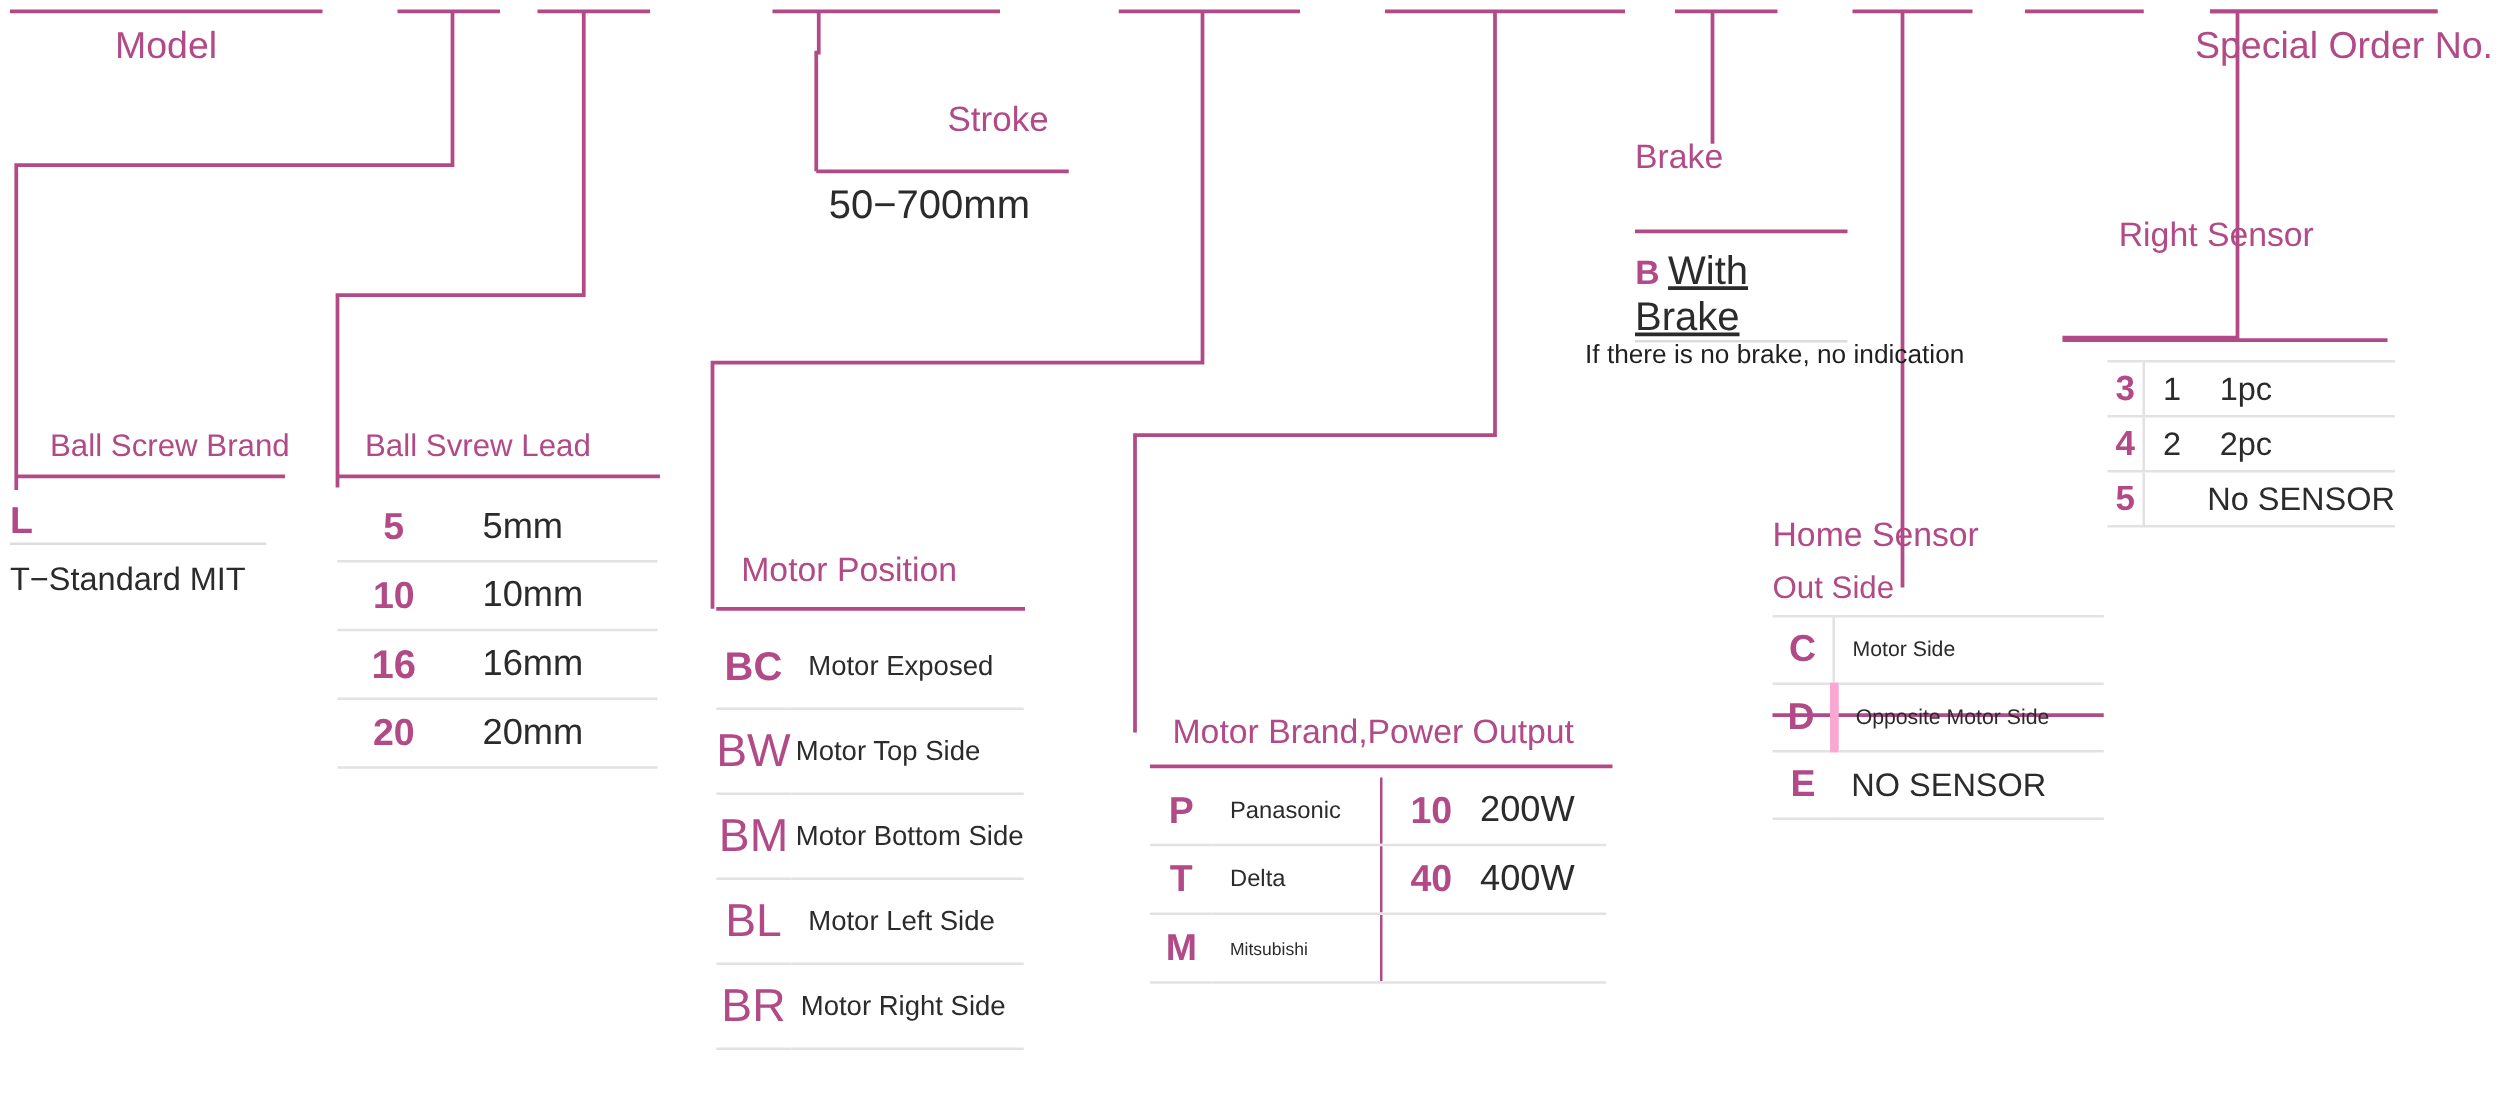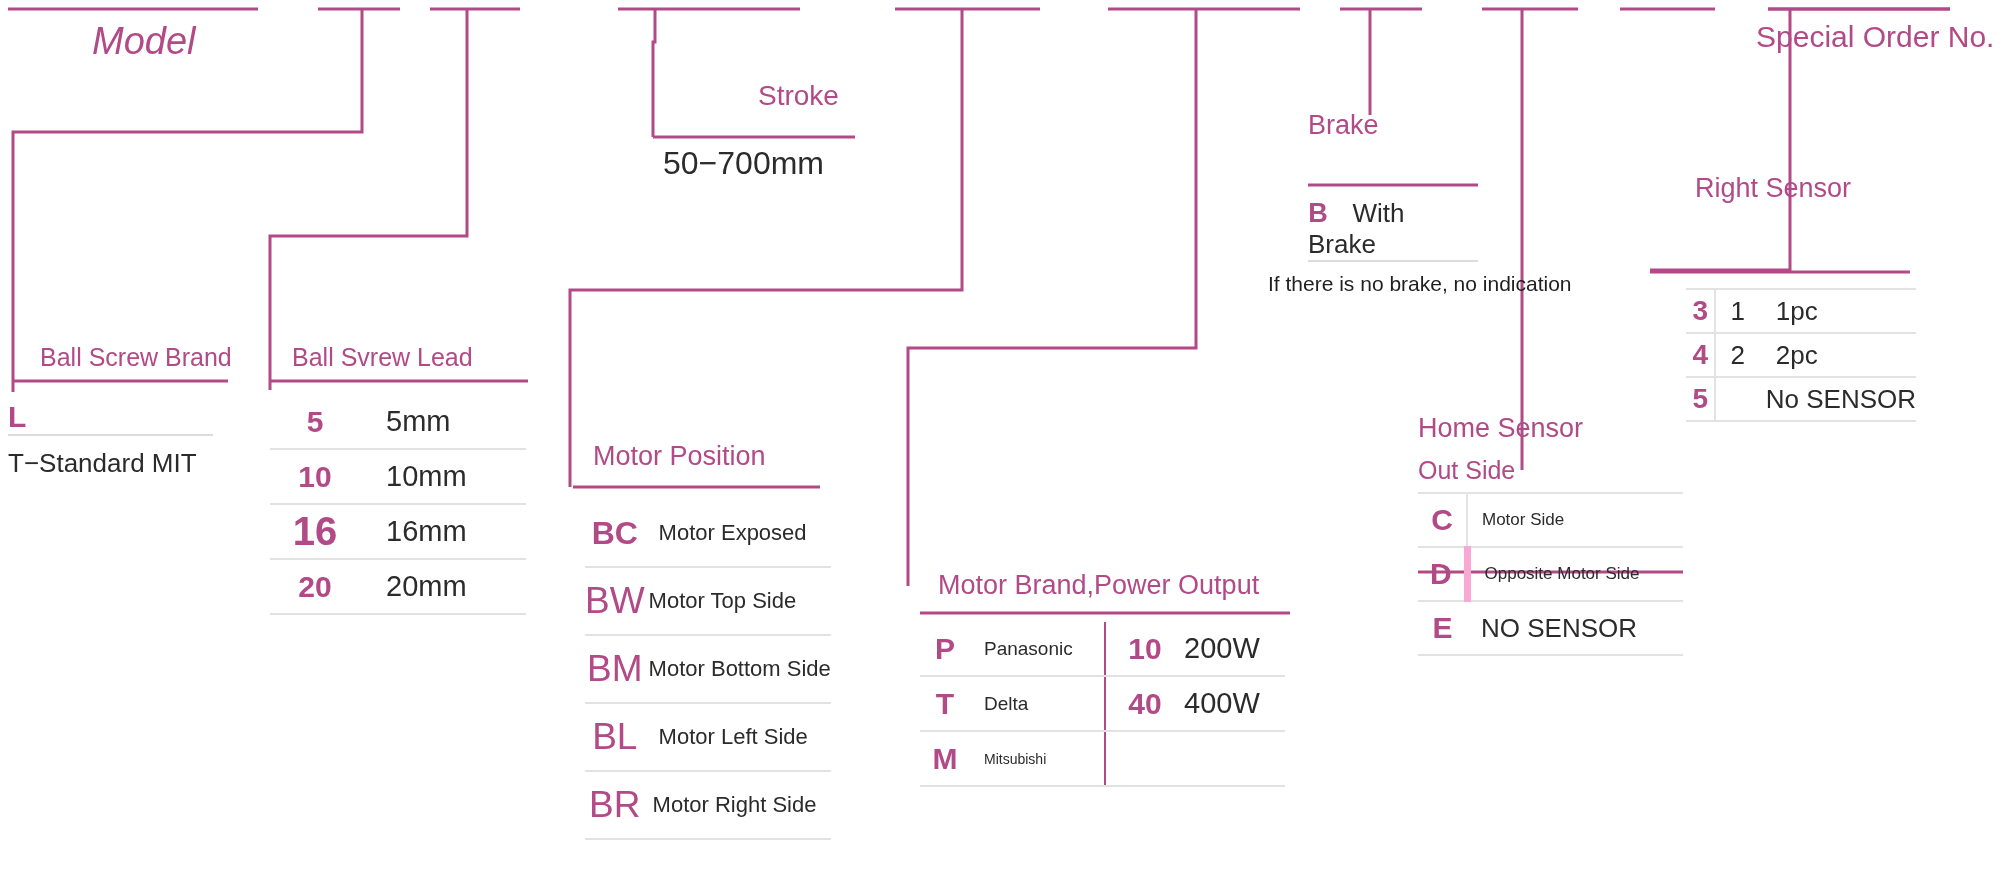--- a/index.html
+++ b/index.html
@@ -75,37 +75,37 @@
     <line x1="573" y1="487" x2="820" y2="487"></line>
     <line x1="920" y1="613" x2="1290" y2="613"></line>
     <line x1="1308" y1="185" x2="1478" y2="185"></line>
     <line x1="1418" y1="572" x2="1683" y2="572"></line>
     <line x1="1650" y1="272" x2="1910" y2="272"></line>
     <line x1="1768" y1="9" x2="1950" y2="9"></line>
   </g>
 </svg>
 
 <div class="blk" style="left:92px;top:22px;">
-  <div class="sec-title" style="font-size:38px;font-style:italic;">Model</div>
+  <div class="sec-title" style="font-size:30px;">Model</div>
 </div>
 
 <div class="blk" style="left:1756px;top:22px;">
   <div class="sec-title" style="font-size:30px;">Special Order No.</div>
 </div>
 
 <div class="blk" style="left:653px;top:0px;width:210px;">
   <div class="sec-title" style="font-size:28px;position:absolute;left:105px;top:82px;">Stroke</div>
   <div class="plain" style="font-size:32px;position:absolute;left:10px;top:145px;">50−700mm</div>
 </div>
 
 <div class="blk" style="left:1308px;top:0px;width:200px;">
   <div class="sec-title" style="font-size:27px;position:absolute;left:0px;top:112px;">Brake</div>
   <div style="position:absolute;left:0px;top:198px;width:170px;border-bottom:2px solid #dcdcdc;">
     <span class="code" style="font-size:27px;display:inline-block;width:20px;">B</span>
-    <span class="desc" style="font-size:26px;margin-left:20px;">With Brake</span>
+    <span class="desc" style="font-size:32px;margin-left:2px;text-decoration:underline;">With Brake</span>
   </div>
   <div class="note" style="font-size:21px;position:absolute;left:-40px;top:272px;">If there is no brake, no indication</div>
 </div>
 
 <div class="blk" style="left:13px;top:0px;width:230px;">
   <div class="sec-title" style="font-size:25px;position:absolute;left:27px;top:345px;">Ball Screw Brand</div>
   <div style="position:absolute;left:-5px;top:400px;width:205px;border-bottom:2px solid #dcdcdc;">
     <span class="code" style="font-size:30px;display:inline-block;width:24px;text-align:left;">L</span>
   </div>
   <div class="plain" style="font-size:26px;position:absolute;left:-5px;top:448px;">T−Standard MIT</div>
@@ -117,34 +117,34 @@
     <tbody>
         <tr>
       <td class="code" style="font-size:30px;width:90px;height:53px;">5</td>
       <td class="desc" style="font-size:29px;padding-left:26px;">5mm</td>
     </tr>
     <tr>
       <td class="code" style="font-size:30px;height:53px;">10</td>
       <td class="desc" style="font-size:29px;padding-left:26px;">10mm</td>
     </tr>
     <tr>
-      <td class="code" style="font-size:40px;height:53px;">16</td>
+      <td class="code" style="font-size:32px;height:53px;">16</td>
       <td class="desc" style="font-size:29px;padding-left:26px;">16mm</td>
     </tr>
     <tr>
       <td class="code" style="font-size:30px;height:53px;">20</td>
       <td class="desc" style="font-size:29px;padding-left:26px;">20mm</td>
     </tr>
   </tbody>
     </table>
 </div>
 
 <div class="blk" style="left:573px;top:0px;width:250px;">
   <div class="sec-title" style="font-size:27px;position:absolute;left:20px;top:443px;">Motor Position</div>
-  <table class="otable" style="position:absolute;left:12px;top:500px;width:245px;">
+  <table class="otable" style="position:absolute;left:0px;top:500px;width:245px;">
     <tbody>
         <tr>
       <td class="code" style="font-size:32px;width:66px;height:66px;">BC</td>
       <td class="desc" style="font-size:22px;padding-left:14px;">Motor Exposed</td>
     </tr>
     <tr>
       <td class="code code-lt" style="font-size:37px;height:66px;">BW</td>
       <td class="desc" style="font-size:22px;padding-left:4px;margin-left:40px;">Motor Top Side</td>
     </tr>
     <tr>

